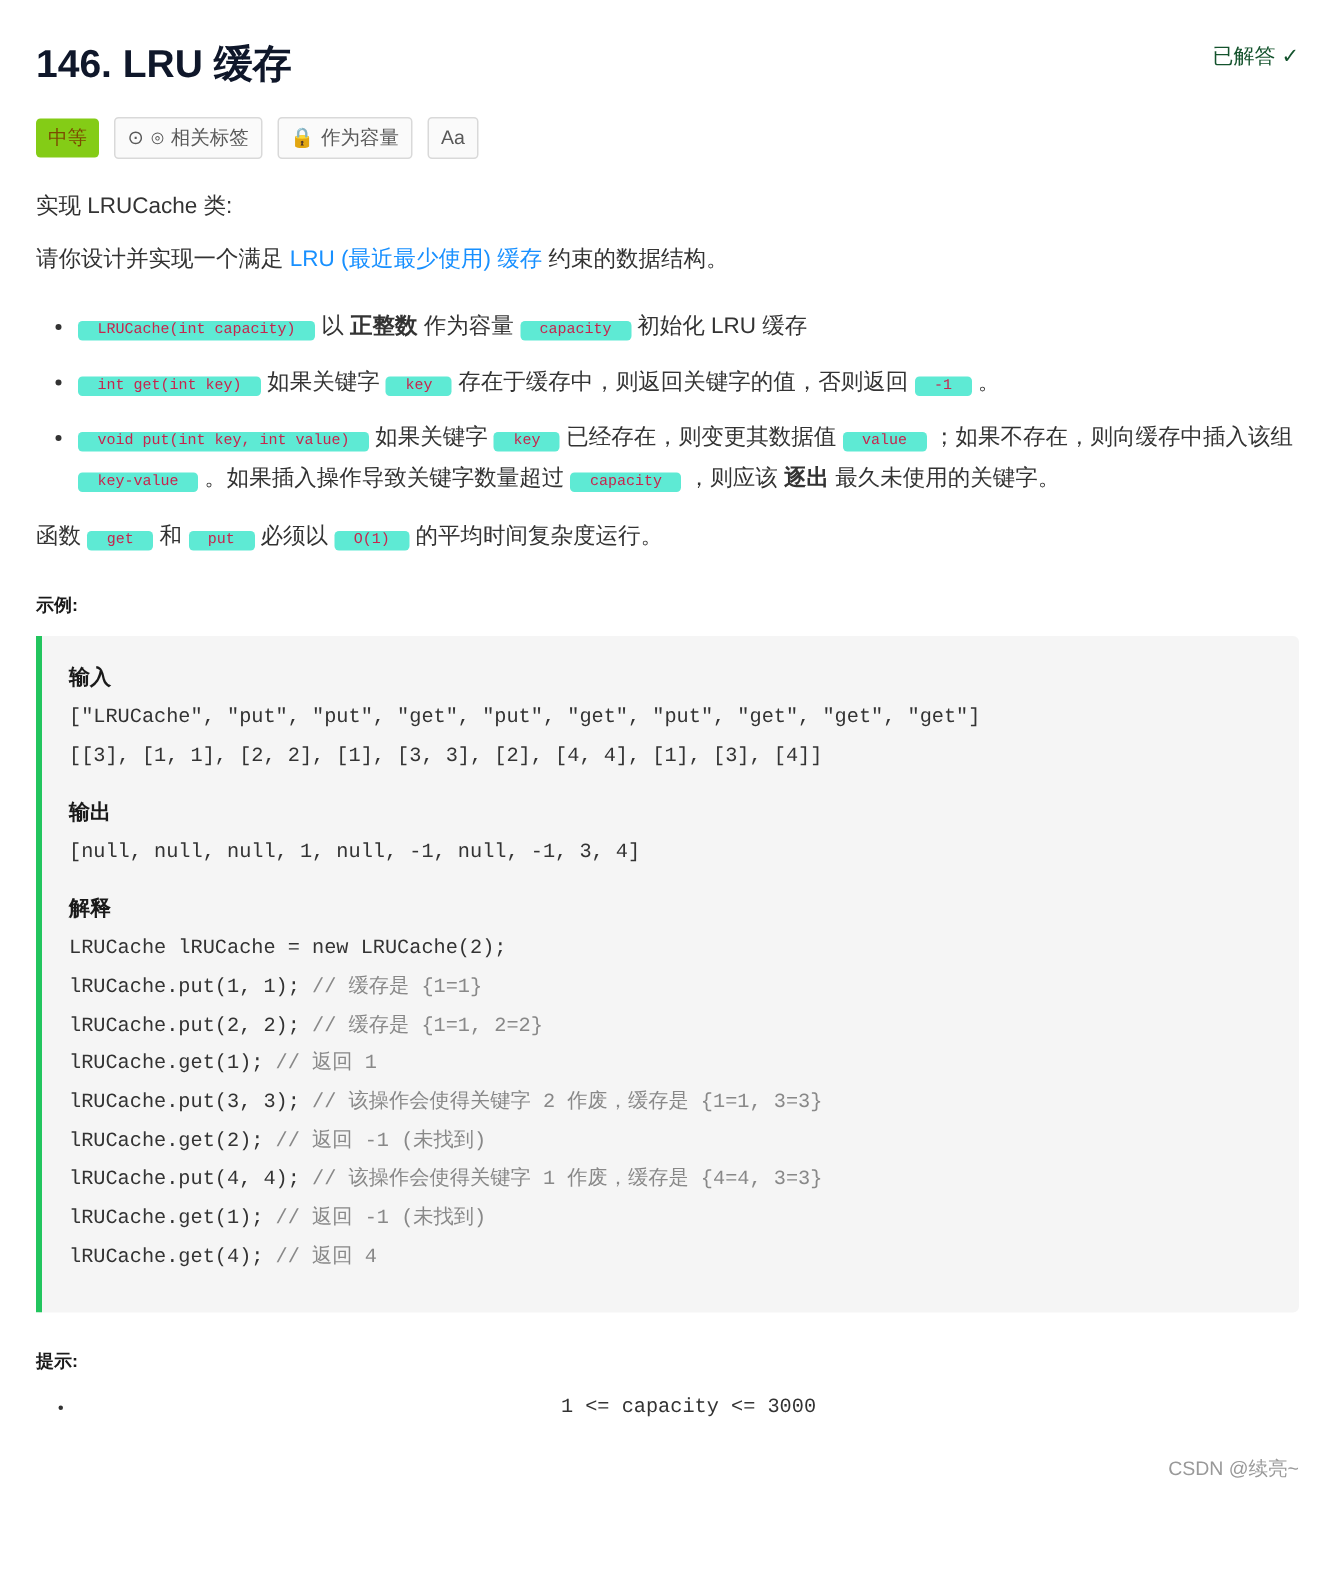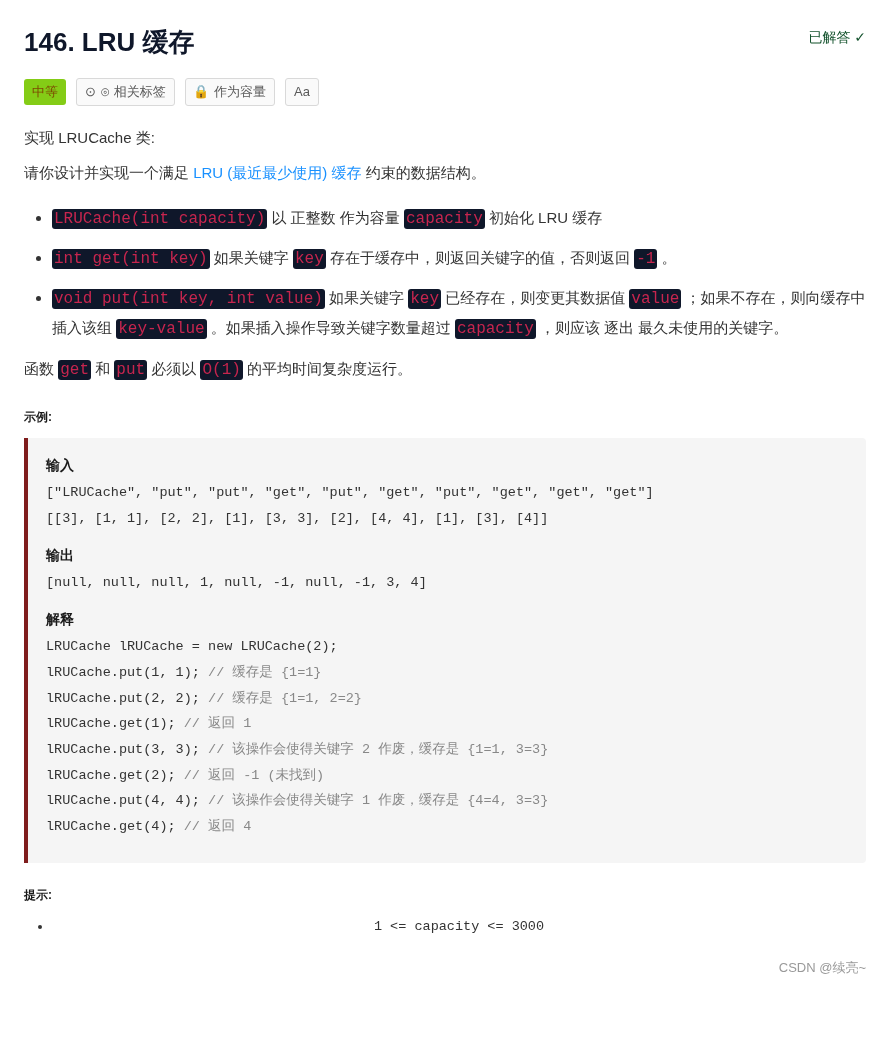--- a/index.html
+++ b/index.html
@@ -65,27 +65,27 @@
       line-height: 1.8;
       color: #333;
     }
     .description p {
       margin-bottom: 8px;
     }
     .link-text {
       color: #1890ff;
       text-decoration: none;
     }
-    .bold { font-weight: normal; }
+    .bold { font-weight: bold; }
     .inline-code {
-      background: #0f172a;
+      background: #5eead4;
       border-radius: 3px;
-      padding: 1px 2px;
+      padding: 1px 13px;
       font-family: "Consolas", "Courier New", monospace;
-      font-size: 16px;
+      font-size: 10px;
       color: #c7254e;
     }
 
     .bullet-list {
       list-style: disc;
       padding-left: 28px;
       margin-bottom: 12px;
     }
     .bullet-list li {
       margin-bottom: 10px;
@@ -97,21 +97,21 @@
       margin-bottom: 22px;
     }
     .section-title {
       font-size: 12px;
       font-weight: bold;
       color: #1a1a1a;
       margin-bottom: 10px;
     }
     .example-box {
       background: #f5f5f5;
-      border-left: 4px solid #7f1d1d;
+      border-left: 4px solid #22c55e;
       padding: 14px 18px;
       border-radius: 0 4px 4px 0;
       font-family: "Consolas", "Courier New", monospace;
       font-size: 13.5px;
       line-height: 1.9;
       color: #333;
     }
     .example-box .sub-title {
       font-weight: bold;
       font-family: "Microsoft YaHei", Arial, sans-serif;
@@ -241,20 +241,21 @@
     </div>
     <div class="sub-section">
       <div class="sub-title">解释</div>
       <div>LRUCache lRUCache = new LRUCache(2);</div>
       <div>lRUCache.put(1, 1); <span class="comment-text">// 缓存是 {1=1}</span></div>
       <div>lRUCache.put(2, 2); <span class="comment-text">// 缓存是 {1=1, 2=2}</span></div>
       <div>lRUCache.get(1);    <span class="comment-text">// 返回 1</span></div>
       <div>lRUCache.put(3, 3); <span class="comment-text">// 该操作会使得关键字 2 作废，缓存是 {1=1, 3=3}</span></div>
       <div>lRUCache.get(2);    <span class="comment-text">// 返回 -1 (未找到)</span></div>
       <div>lRUCache.put(4, 4); <span class="comment-text">// 该操作会使得关键字 1 作废，缓存是 {4=4, 3=3}</span></div>
+      <div>lRUCache.get(1);    <span class="comment-text">// 返回 -1 (未找到)</span></div>
       <div>lRUCache.get(4);    <span class="comment-text">// 返回 4</span></div>
     </div>
   </div>
 </div>
 
 <div class="tips-section">
   <div class="section-title">提示:</div>
   <ul class="constraints-list">
     <li>
       <span>1 &lt;= capacity &lt;= 3000</span>

